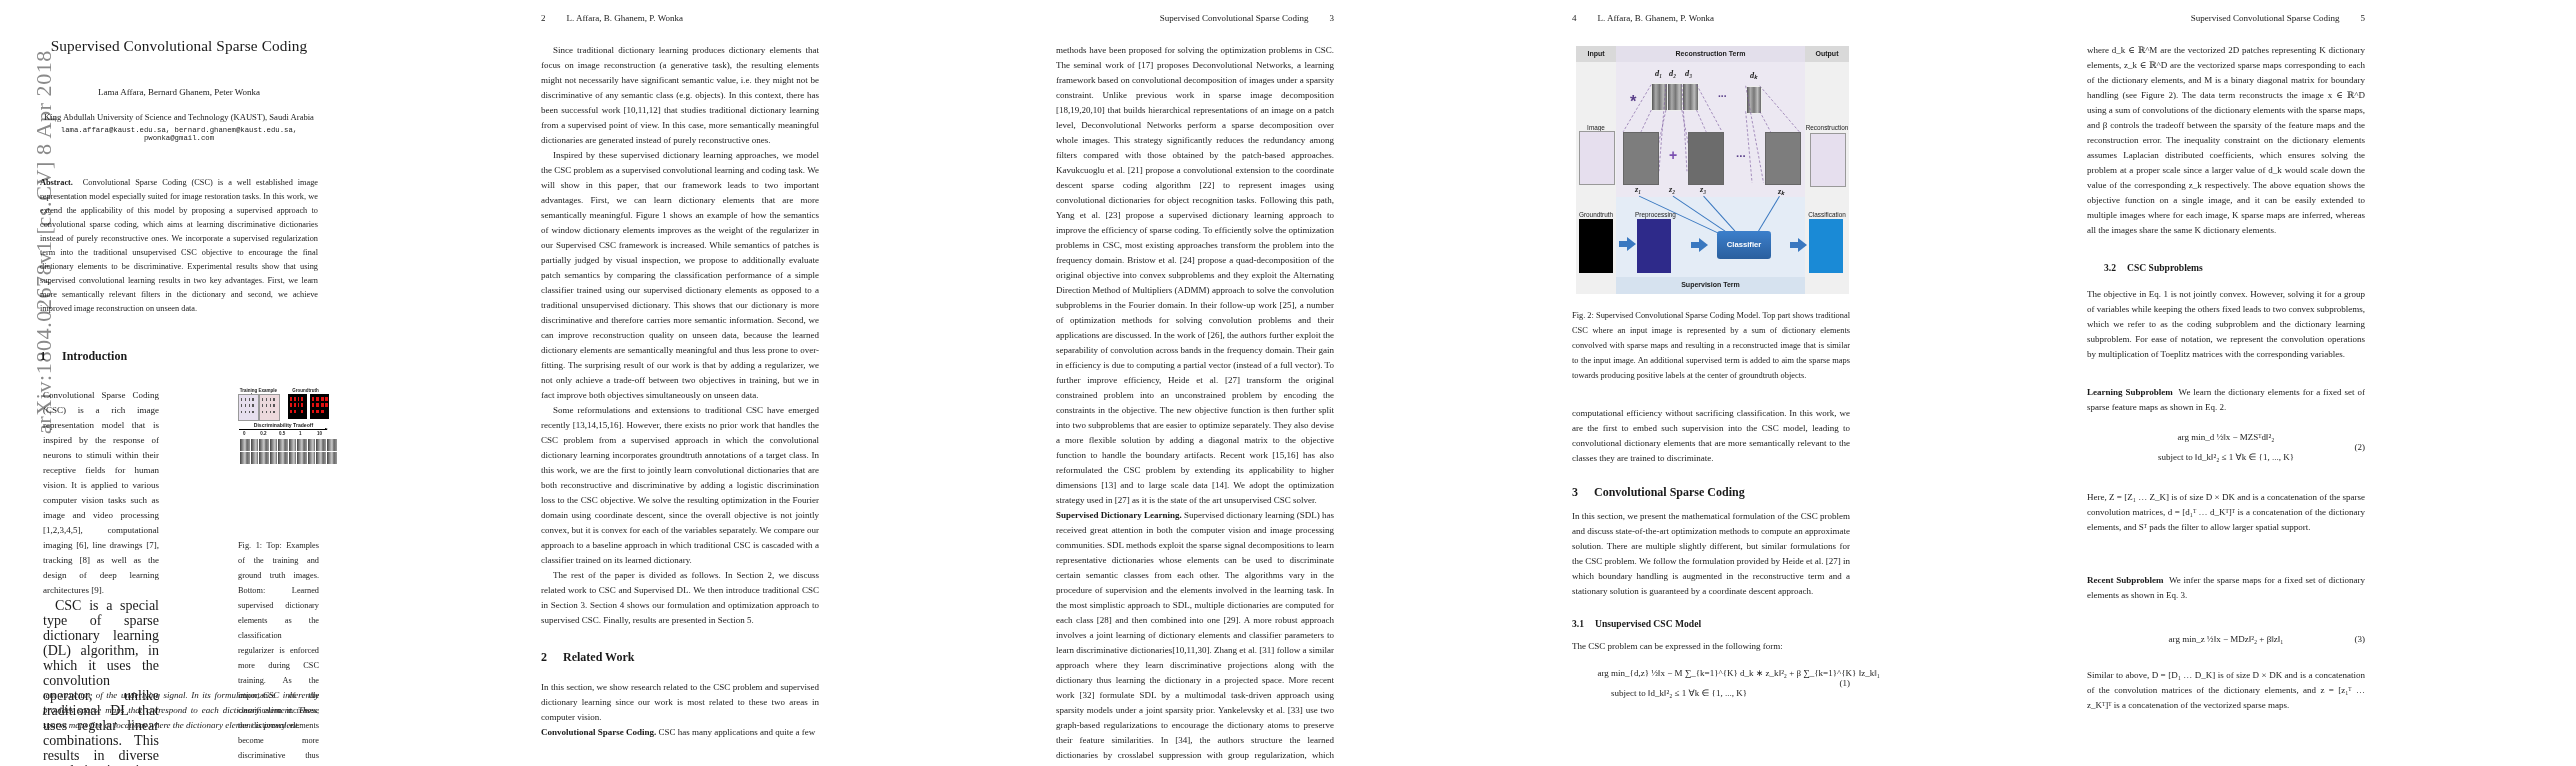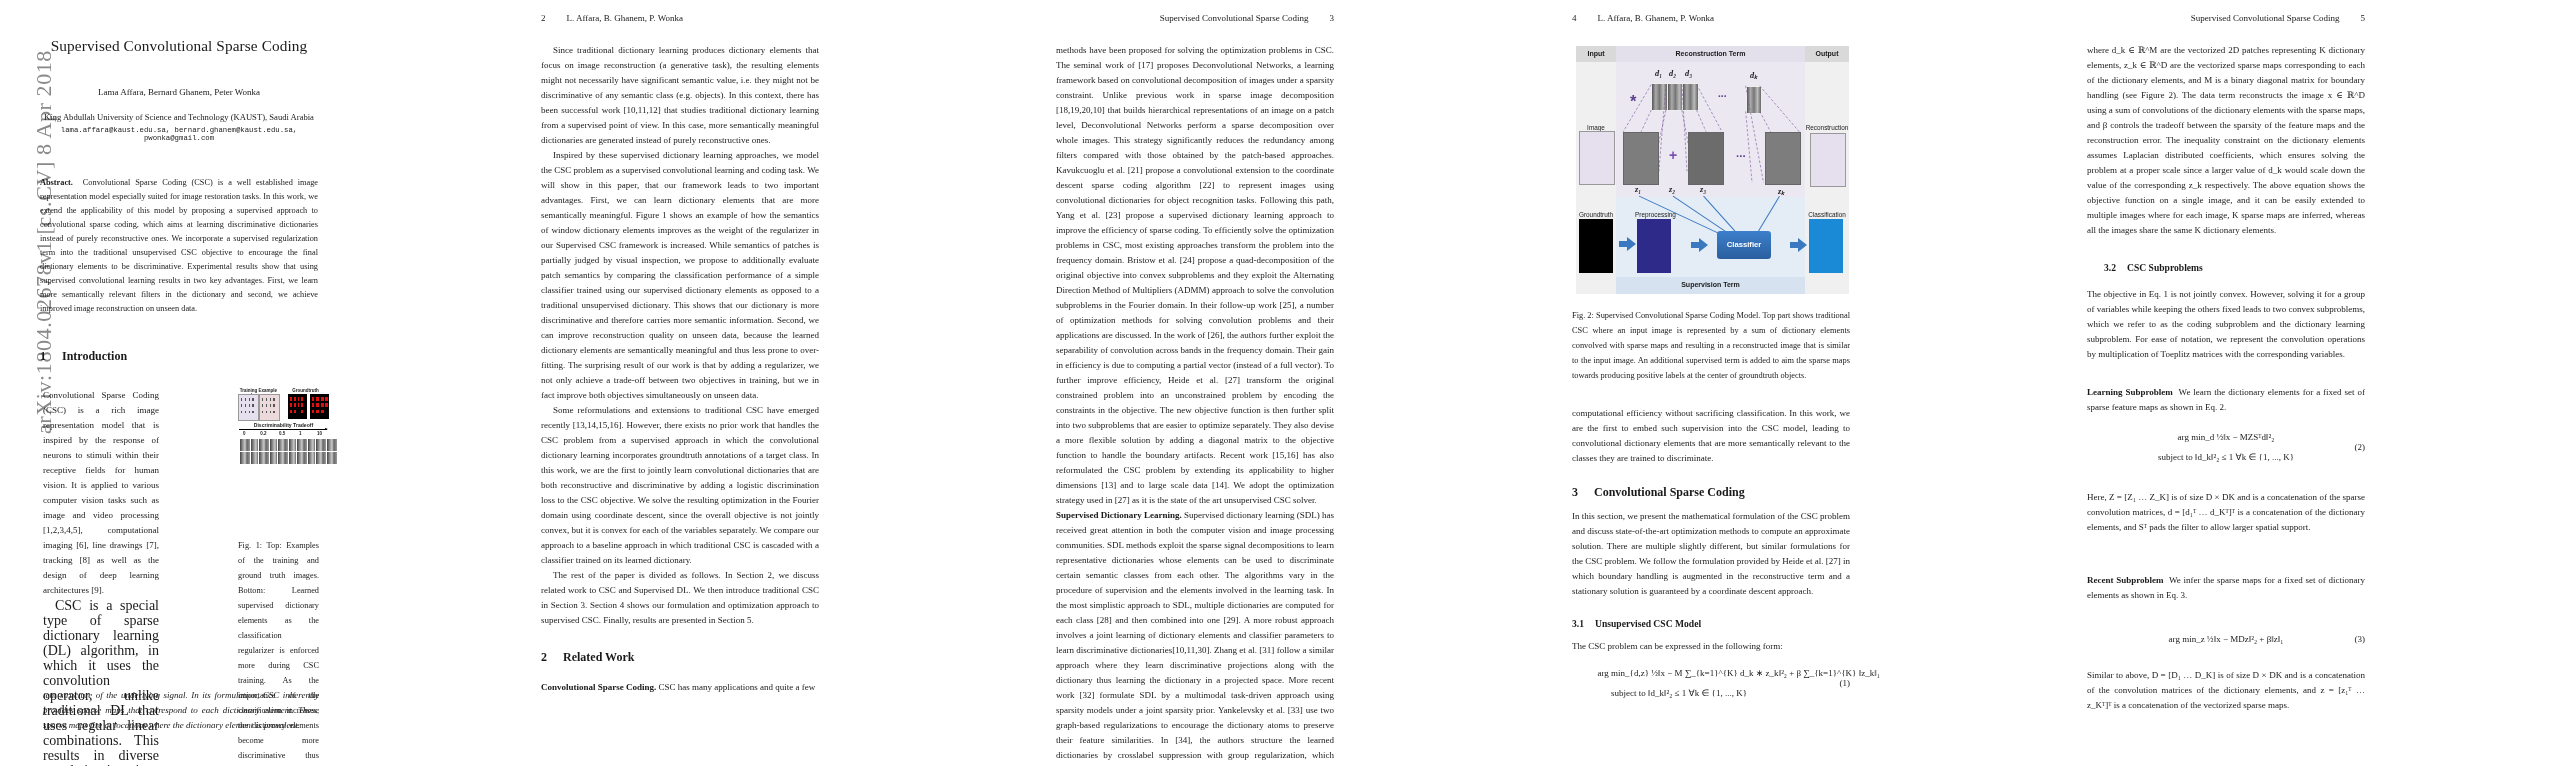--- a/index.html
+++ b/index.html
@@ -195,20 +195,21 @@
     <span class="num">2</span><span>L. Affara, B. Ghanem, P. Wonka</span>
   </div>
   <div class="col" style="top:43px;">
     <p class="ind">Since traditional dictionary learning produces dictionary elements that focus on image reconstruction (a generative task), the resulting elements might not necessarily have significant semantic value, i.e. they might not be discriminative of any semantic class (e.g. objects). In this context, there has been successful work [10,11,12] that studies traditional dictionary learning from a supervised point of view. In this case, more semantically meaningful dictionaries are generated instead of purely reconstructive ones.</p>
     <p class="ind">Inspired by these supervised dictionary learning approaches, we model the CSC problem as a supervised convolutional learning and coding task. We will show in this paper, that our framework leads to two important advantages. First, we can learn dictionary elements that are more semantically meaningful. Figure 1 shows an example of how the semantics of window dictionary elements improves as the weight of the regularizer in our Supervised CSC framework is increased. While semantics of patches is partially judged by visual inspection, we propose to additionally evaluate patch semantics by comparing the classification performance of a simple classifier trained using our supervised dictionary elements as opposed to a traditional unsupervised dictionary. This shows that our dictionary is more discriminative and therefore carries more semantic information. Second, we can improve reconstruction quality on unseen data, because the learned dictionary elements are semantically meaningful and thus less prone to over-fitting. The surprising result of our work is that by adding a regularizer, we not only achieve a trade-off between two objectives in training, but we in fact improve both objectives simultaneously on unseen data.</p>
     <p class="ind">Some reformulations and extensions to traditional CSC have emerged recently [13,14,15,16]. However, there exists no prior work that handles the CSC problem from a supervised approach in which the convolutional dictionary learning incorporates groundtruth annotations of a target class. In this work, we are the first to jointly learn convolutional dictionaries that are both reconstructive and discriminative by adding a logistic discrimination loss to the CSC objective. We solve the resulting optimization in the Fourier domain using coordinate descent, since the overall objective is not jointly convex, but it is convex for each of the variables separately. We compare our approach to a baseline approach in which traditional CSC is cascaded with a classifier trained on its learned dictionary.</p>
     <p class="ind">The rest of the paper is divided as follows. In Section 2, we discuss related work to CSC and Supervised DL. We then introduce traditional CSC in Section 3. Section 4 shows our formulation and optimization approach to supervised CSC. Finally, results are presented in Section 5.</p>
     <h2 style="margin:22px 0 15.3px;font-family:Liberation Serif, serif;">
       <span class="sn">2</span><span>Related Work</span>
     </h2>
+    <p>In this section, we show research related to the CSC problem and supervised dictionary learning since our work is most related to these two areas in computer vision.</p>
     <p><b class="run">Convolutional Sparse Coding.</b> <span>CSC has many applications and quite a few</span></p>
   </div>
 </div>
 
 <div class="page p3">
   <div class="rh rh-right">
     <span>Supervised Convolutional Sparse Coding</span><span class="num">3</span>
   </div>
   <div class="col" style="top:43px;">
     <p>methods have been proposed for solving the optimization problems in CSC. The seminal work of [17] proposes Deconvolutional Networks, a learning framework based on convolutional decomposition of images under a sparsity constraint. Unlike previous work in sparse image decomposition [18,19,20,10] that builds hierarchical representations of an image on a patch level, Deconvolutional Networks perform a sparse decomposition over whole images. This strategy significantly reduces the redundancy among filters compared with those obtained by the patch-based approaches. Kavukcuoglu et al. [21] propose a convolutional extension to the coordinate descent sparse coding algorithm [22] to represent images using convolutional dictionaries for object recognition tasks. Following this path, Yang et al. [23] propose a supervised dictionary learning approach to improve the efficiency of sparse coding. To efficiently solve the optimization problems in CSC, most existing approaches transform the problem into the frequency domain. Bristow et al. [24] propose a quad-decomposition of the original objective into convex subproblems and they exploit the Alternating Direction Method of Multipliers (ADMM) approach to solve the convolution subproblems in the Fourier domain. In their follow-up work [25], a number of optimization methods for solving convolution problems and their applications are discussed. In the work of [26], the authors further exploit the separability of convolution across bands in the frequency domain. Their gain in efficiency is due to computing a partial vector (instead of a full vector). To further improve efficiency, Heide et al. [27] transform the original constrained problem into an unconstrained problem by encoding the constraints in the objective. The new objective function is then further split into two subproblems that are easier to optimize separately. They also devise a more flexible solution by adding a diagonal matrix to the objective function to handle the boundary artifacts. Recent work [15,16] has also reformulated the CSC problem by extending its applicability to higher dimensions [13] and to large scale data [14]. We adopt the optimization strategy used in [27] as it is the state of the art unsupervised CSC solver.</p>

